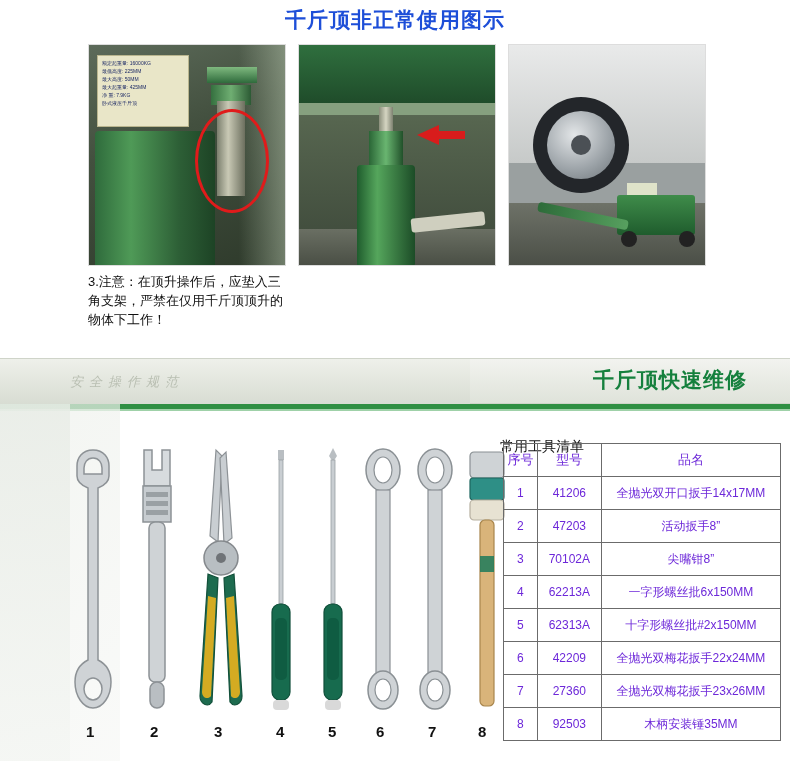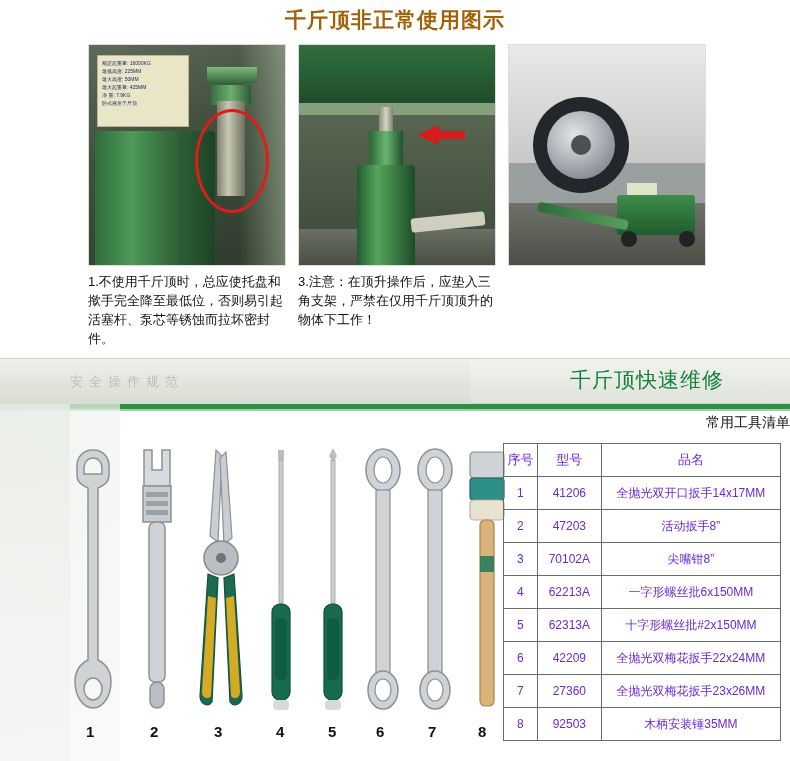--- a/index.html
+++ b/index.html
@@ -9,21 +9,21 @@
     background: #ffffff;
     font-family: "Liberation Sans", sans-serif;
     overflow: hidden;
   }
   .page { position: relative; width: 790px; height: 761px; background:#fff; }
 
   
   .sec1-title {
     position: absolute; top: 6px; left: 0; width: 790px;
     text-align: center;
-    font-size: 21px; font-weight: bold; color: #a16207;
+    font-size: 21px; font-weight: bold; color: #1d4ed8;
     letter-spacing: 1px;
   }
   .photos { position: absolute; top: 44px; left: 88px; width: 620px; height: 222px; display: flex; gap: 12px; }
   .photo { width: 198px; height: 222px; position: relative; overflow: hidden; border: 1px solid #ddd; }
 
   
   .p1 { background: linear-gradient(160deg,#5d6b5a 0%, #43503f 40%, #2e3a2b 100%); }
   .p1 .label {
     position: absolute; left: 8px; top: 10px; width: 92px; height: 72px;
     background: #e9e6c8; border: 1px solid #b9b58e;
@@ -85,42 +85,42 @@
   .p3 .fhandle { position:absolute; left: 28px; top: 166px; width: 92px; height: 10px; background: linear-gradient(90deg,#2d6b39,#57a05f); transform: rotate(12deg); border-radius:4px; }
   .p3 .caster { position:absolute; top: 186px; width: 16px; height: 16px; border-radius:50%; background:#222; }
 
   .captions { position: absolute; top: 272px; left: 88px; width: 620px; display: flex; gap: 12px; }
   .caption { width: 198px; font-size: 13px; line-height: 19px; color: #111; }
 
   
   .band {
     position: absolute; top: 358px; left: 0; width: 790px; height: 46px;
     background: linear-gradient(180deg,#f2f3ef,#dfe3da);
-    border-top: 1px solid #cfd4c9; border-bottom: 1px solid #cfd4c9;
+    border-top: 1px solid #cfd4c9; border-bottom: 1px solid #cfd4c9; font-style: italic;
   }
   .band-left {
     position:absolute; left: 0; top: 0; width: 470px; height: 46px;
     background: linear-gradient(180deg,#eef0ea,#d7dcd2);
     font-size: 13px; color: #b9bfb2; letter-spacing: 6px; padding: 14px 0 0 70px;
   }
   .band-title {
     position: absolute; top: 366px; left: 570px; width: 200px;
-    font-size: 21px; font-weight: normal; color: #15803d; text-align: left;
+    font-size: 21px; font-weight: bold; color: #15803d; text-align: center;
     letter-spacing: 1px;
   }
   .band-accent { position:absolute; top:404px; left:0; width:790px; height:5px; background:#2f8f43; }
   .band-accent2 { position:absolute; top:409px; left:0; width:790px; height:2px; background:#9fd1a8; }
 
   
   .sec2-title {
     position:absolute; top: 418px; left: 0; width: 520px; text-align:center;
     font-size: 20px; font-weight: bold; color: #111;
   }
   .list-title {
-    position:absolute; top: 414px; left: 500px; width: 290px; text-align:right;
+    position:absolute; top: 438px; left: 500px; width: 290px; text-align:left;
     font-size: 14px; color: #111;
   }
 
   .tools { position:absolute; top: 450px; left: 30px; width: 470px; height: 290px; }
   .tool { position:absolute; bottom: 26px; }
   .toolnum { position:absolute; bottom: 0; font-size: 15px; font-weight: bold; color:#111; }
 
   
   .tbl { position:absolute; top: 443px; left: 503px; width: 278px; border-collapse: collapse; }
   .tbl th, .tbl td {
@@ -185,21 +185,20 @@
       <div class="hub"></div>
       <div class="fjacktop"></div>
       <div class="fjack"></div>
       <div class="fhandle"></div>
       <div class="caster" style="left:112px"></div>
       <div class="caster" style="left:170px"></div>
     </div>
   </div>
 
   <div class="captions">
-    <div class="caption">1.不使用千斤顶时，总应使托盘和揿手完全降至最低位，否则易引起活塞杆、泵芯等锈蚀而拉坏密封件。</div>
     <div class="caption">3.注意：在顶升操作后，应垫入三角支架，严禁在仅用千斤顶顶升的物体下工作！</div>
   </div>
 
   <div class="band">
     <div class="band-left">安全操作规范</div>
   </div>
   <div class="band-title">千斤顶快速维修</div>
   <div class="band-accent"></div>
   <div class="band-accent2"></div>
   <div class="wm"></div>

